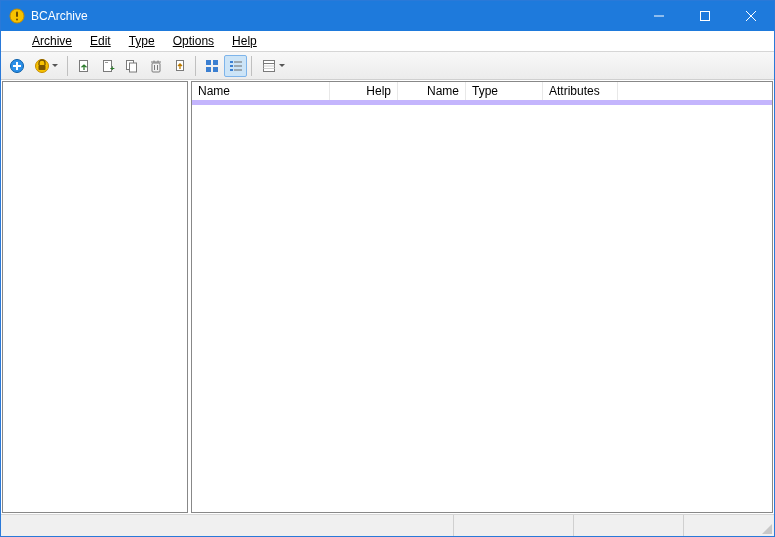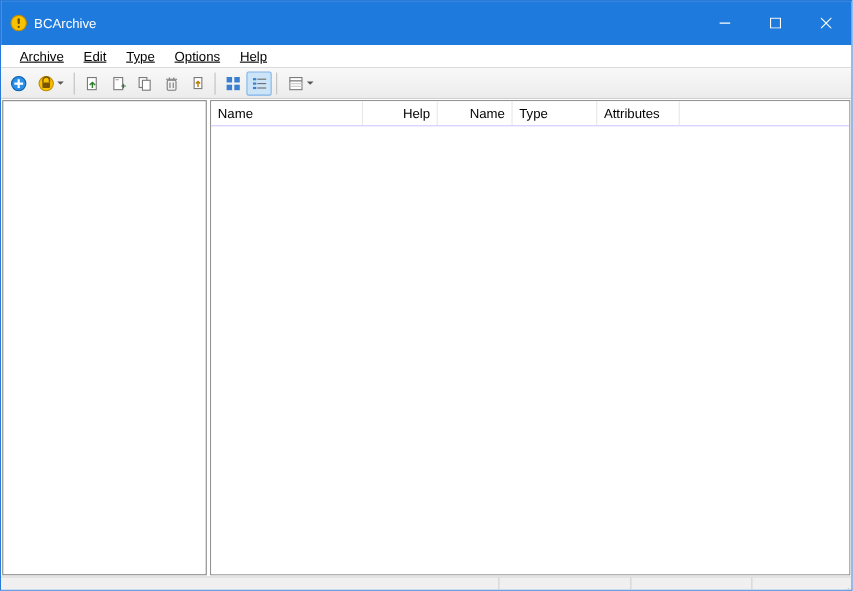--- a/index.html
+++ b/index.html
@@ -6,21 +6,21 @@
 body {
   font-family: "Segoe UI", Tahoma, sans-serif;
   font-size: 12px;
   background: #fff;
   width: 775px;
   height: 537px;
   overflow: hidden;
   border: 1px solid #2a79d8;
 }
 .titlebar {
-  height: 40px;
+  height: 30px;
   background: #1e7adc;
   color: #fff;
   display: flex;
   align-items: center;
   padding-left: 8px;
 }
 .titlebar .app-icon {
   width: 16px; height: 16px;
   margin-right: 6px;
   display: flex; align-items: center; justify-content: center;
@@ -31,21 +31,21 @@
   width: 46px; height: 100%;
   display: flex; align-items: center; justify-content: center;
   color: #fff;
 }
 .menubar {
   height: 21px;
   background: #fff;
   border-bottom: 1px solid #d6d6d6;
   display: flex;
   align-items: center;
-  padding-left: 8px;
+  padding-left: 22px;
   font-size: 12px;
 }
 .menu-item {
   padding: 2px 9px;
   cursor: default;
 }
 .menu-item span.ul { text-decoration: underline; }
 .toolbar {
   height: 28px;
   background: linear-gradient(#f8f8f8, #ececec);
@@ -94,21 +94,21 @@
   border: 1px solid #888;
   margin: 1px 1px 1px 3px;
   background: #fff;
   display: flex;
   flex-direction: column;
 }
 .list-header {
   height: 23px;
   display: flex;
   background: #fff;
-  border-bottom: 1px solid #c4b5fd;
+  border-bottom: 5px solid #c4b5fd;
 }
 .col-header {
   border-right: 1px solid #e8e8e8;
   padding: 4px 6px;
   font-size: 12px;
   color: #000;
   display: flex;
   align-items: center;
   overflow: hidden;
 }

